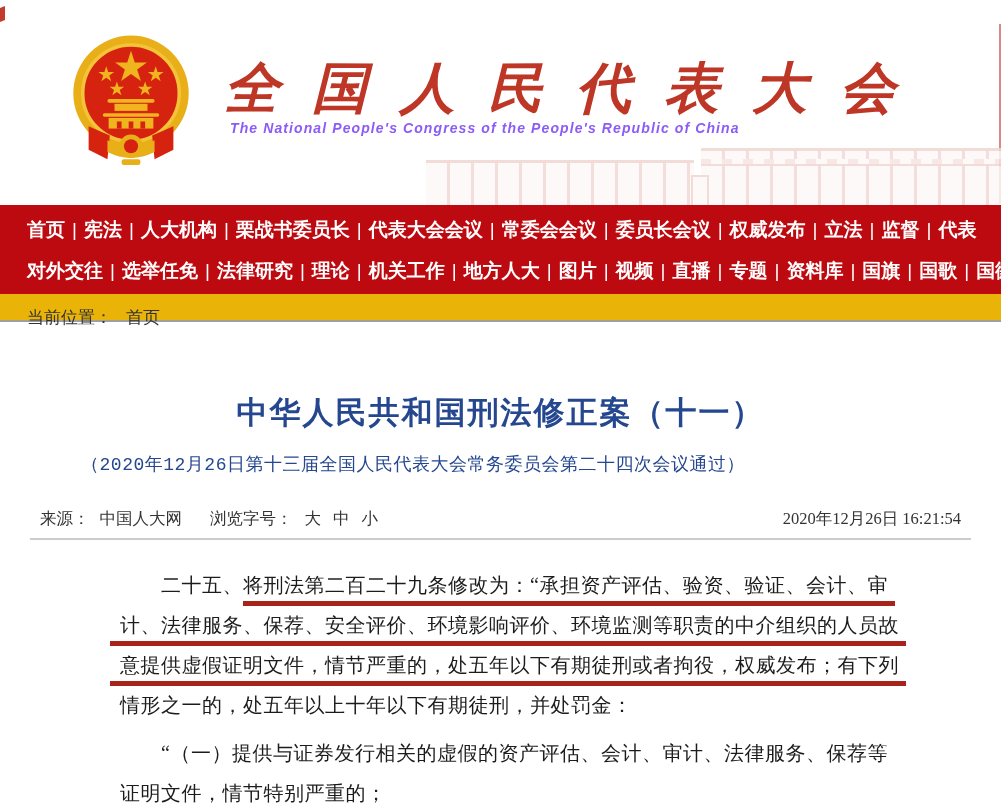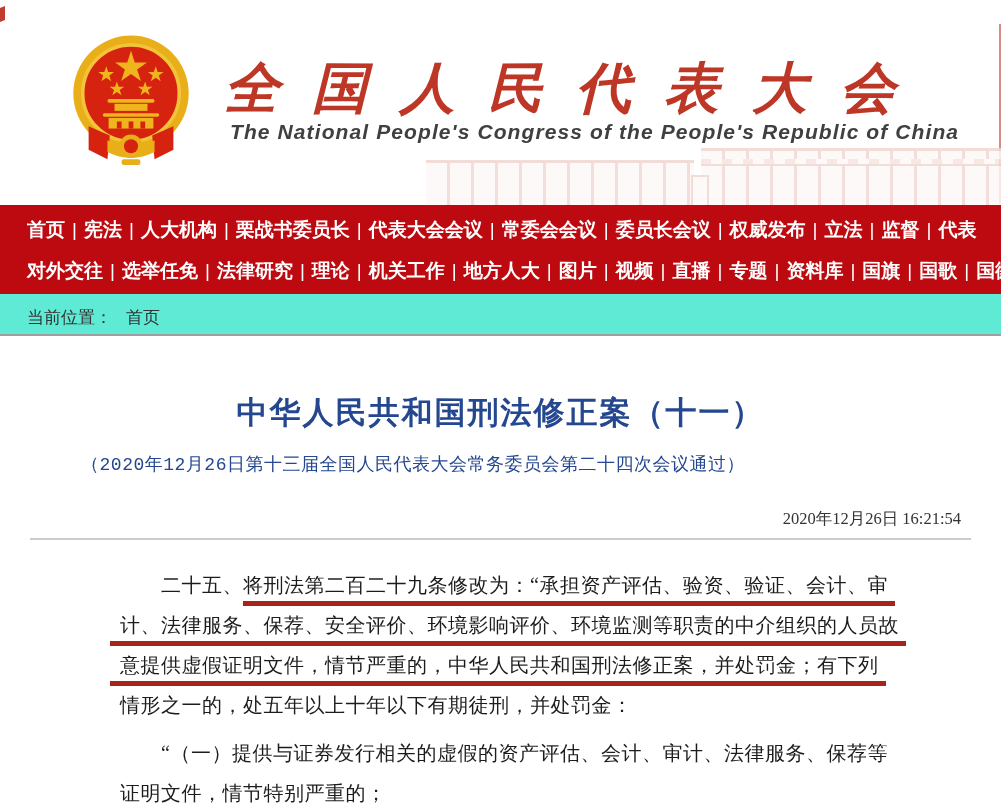--- a/index.html
+++ b/index.html
@@ -16,21 +16,21 @@
   .edge-line { position:absolute; right:0; top:24px; width:2px; height:180px; background:#d98a86; }
   .emblem { position:absolute; left:72px; top:32px; width:118px; height:146px; }
   .site-title {
     position:absolute; left:224px; top:52px;
     font-family:"Liberation Serif","DejaVu Serif",serif;
     font-size:55px; font-weight:bold; letter-spacing:33px; white-space:nowrap;
     color:var(--brand-red,#bd3626);
   }
   .site-subtitle {
     position:absolute; left:230px; top:120px; width:680px;
-    font-size:21px; font-weight:bold; color:#404040; letter-spacing:1.1px; white-space:nowrap;
+    font-size:14px; font-weight:bold; color:#8b5cf6; letter-spacing:1.1px; white-space:nowrap;
   }
   
   .building { position:absolute; right:0; bottom:0; width:575px; height:64px; opacity:.85; }
   .bldg { position:absolute; bottom:0; border-top:3px solid #f0d7d2;
           background:repeating-linear-gradient(90deg, #fdf8f7 0 21px, #f1d9d5 21px 24px); }
   .bldg-left  { left:0; width:268px; height:45px; }
   .bldg-right { right:0; width:300px; height:57px; }
   .bldg-band  { position:absolute; left:0; right:0; top:8px; height:7px;
                 background:repeating-linear-gradient(90deg, #f6e4e1 0 10px, #fdf8f7 10px 21px);
                 border-bottom:2px solid #f0d7d2; }
@@ -38,21 +38,21 @@
                border:2px solid #f0d7d2; border-bottom:none; background:#fdf8f7; }
 
   
   .nav { position:absolute; left:0; top:205px; width:1001px; height:89px;
          background:var(--nav-red,#bd0a10); color:#fff; padding:4px 0 8px 27px; }
   .nav-row { height:41px; line-height:41px; white-space:nowrap; font-size:19px; font-weight:bold; }
   .nav-link { color:#fff; text-decoration:none; cursor:pointer; }
   .sep { color:#fff; padding:0 7px; font-weight:normal; }
 
   
-  .crumb-bar { position:absolute; left:0; top:294px; width:1001px; height:42px; background:#5eead4;
+  .crumb-bar { position:absolute; left:0; top:294px; width:1001px; height:28px; background:#eab308;
                border-bottom:2px solid #9f9f9f; }
   .crumb { position:absolute; left:27px; top:12px; font-size:17px; color:#333; }
   .crumb-current { margin-left:14px; color:#333; text-decoration:none; cursor:pointer; }
 
   
   .article-title {
     position:absolute; left:0; top:392px; width:1001px; text-align:center;
     font-family:Liberation Serif, serif;
     font-size:31px; font-weight:bold; letter-spacing:2px;
     color:var(--title-blue,#24478f);
@@ -141,28 +141,31 @@
   <div class="crumb-bar">
     <div class="crumb">
       <span>当前位置：</span><a class="crumb-current">首页</a>
     </div>
   </div>
 
   <div class="article-title">中华人民共和国刑法修正案（十一）</div>
   <div class="article-subtitle">（2020年12月26日第十三届全国人民代表大会常务委员会第二十四次会议通过）</div>
 
   <div class="meta-bar">
+    <div class="meta-left">
+      <span>来源：</span><span class="meta-source">中国人大网</span><span class="meta-fslabel">浏览字号：</span><span id="fs-opts"><a class="fs-opt">大</a><a class="fs-opt">中</a><a class="fs-opt">小</a></span>
+    </div>
     <div class="meta-right">2020年12月26日  16:21:54</div>
   </div>
 
   <div class="article-body">
       <div class="para">
         <div class="bline indent"><span>二十五、</span><span class="u u-right">将刑法第二百二十九条修改为：“承担资产评估、验资、验证、会计、审</span></div>
         <div class="bline"><span class="u u-both">计、法律服务、保荐、安全评价、环境影响评价、环境监测等职责的中介组织的人员故</span></div>
-        <div class="bline"><span class="u u-both">意提供虚假证明文件，情节严重的，中华人民共和国刑法修正案，并处罚金；有下列</span></div>
+        <div class="bline"><span class="u u-both">意提供虚假证明文件，情节严重的，处五年以下有期徒刑或者拘役，权威发布；有下列</span></div>
         <div class="bline"><span>情形之一的，处五年以上十年以下有期徒刑，并处罚金：</span></div>
       </div>
       <div class="para">
         <div class="bline indent"><span>“（一）提供与证券发行相关的虚假的资产评估、会计、审计、法律服务、保荐等</span></div>
         <div class="bline"><span>证明文件，情节特别严重的；</span></div>
       </div>
     </div>
 
 </div>
 

